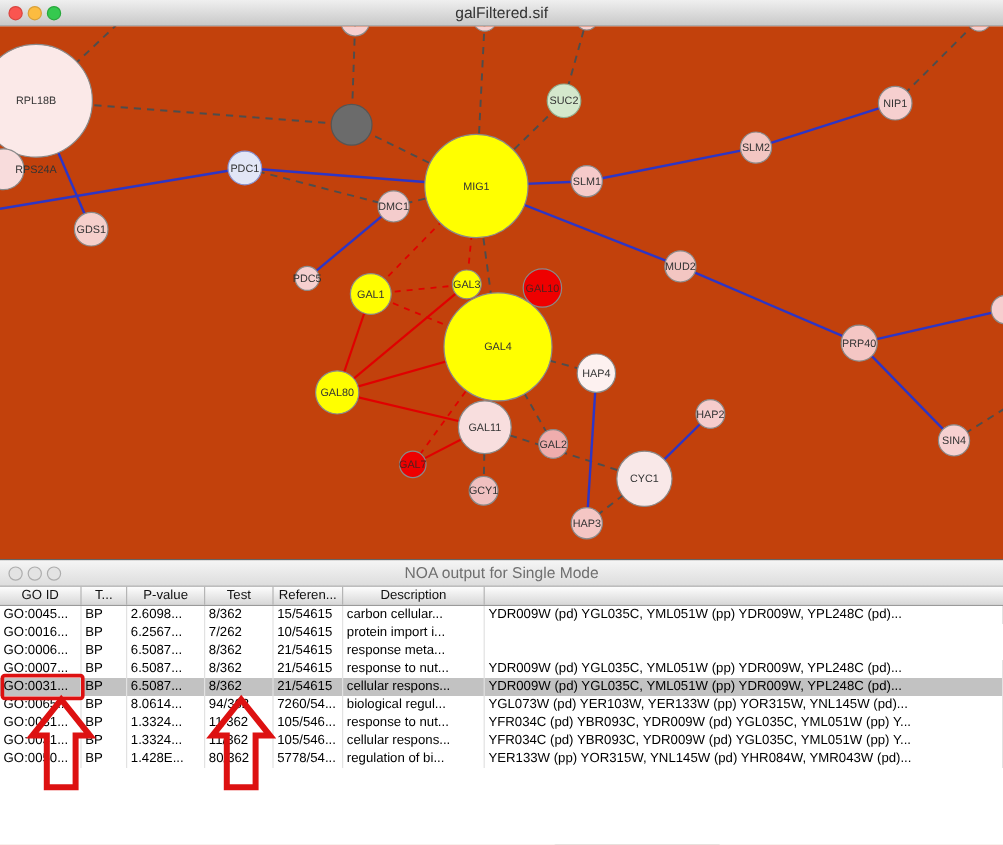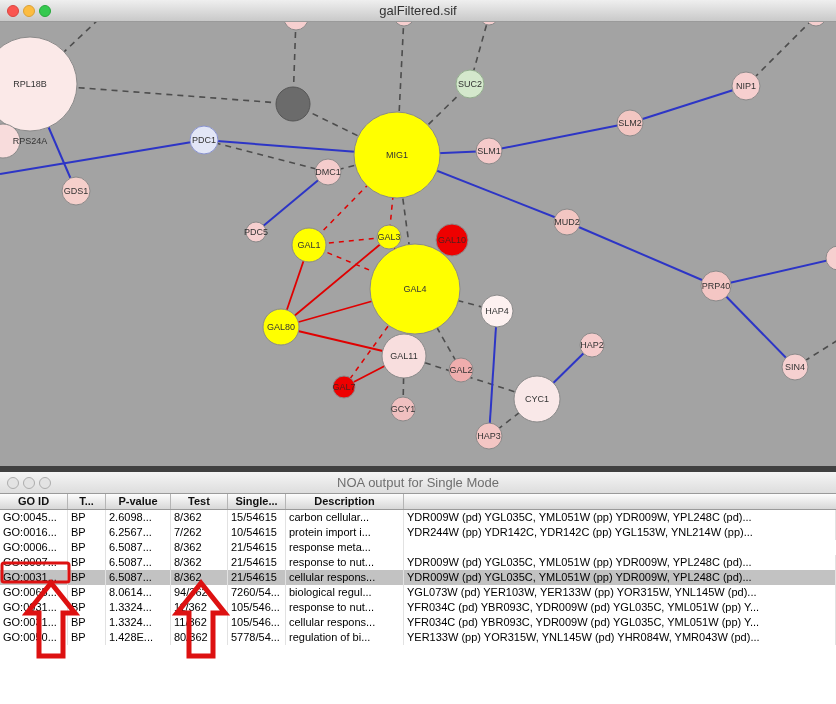--- a/index.html
+++ b/index.html
@@ -17,33 +17,33 @@
   }
   .titlebar.inactive{background:linear-gradient(#f5f5f5,#dddddd);color:#6f6f6f;}
   .lights{position:absolute;left:7px;top:5px;display:flex;gap:4px;}
   .light{width:12px;height:12px;border-radius:50%;box-sizing:border-box;}
   .light.red{background:#fa5550;border:1px solid #d94640;}
   .light.yellow{background:#fcbc40;border:1px solid #d9a038;}
   .light.green{background:#35c94f;border:1px solid #28a83c;}
   .light.gray{background:#e3e3e3;border:1px solid #adadad;}
   
   #top-window{position:absolute;top:0;left:0;width:836px;height:466px;}
-  #network-area{position:absolute;top:22px;left:0;width:836px;height:444px;background:#a3a3a3;}
+  #network-area{position:absolute;top:22px;left:0;width:836px;height:444px;background:#c2410c;}
   #net-svg text{font-family:"Liberation Sans",sans-serif;}
   
-  #bottom-window{position:absolute;top:466px;left:0;width:836px;height:238px;background:#fff;border-top:6px solid #404040;box-sizing:border-box;}
+  #bottom-window{position:absolute;top:466px;left:0;width:836px;height:238px;background:#fff;border-top:1px solid #404040;box-sizing:border-box;}
   #noa-header{
     position:absolute;top:22px;left:0;width:836px;height:16px;
     display:grid;grid-template-columns:68px 38px 65px 57px 58px 118px 1fr;
     background:linear-gradient(#fdfdfd,#d7d7d7);
     border-bottom:1px solid #9a9a9a;box-sizing:border-box;
   }
   .hcell{
     font-size:11px;line-height:15px;text-align:center;color:#111;
-    border-right:1px solid #b5b5b5;overflow:hidden;white-space:nowrap;font-weight:bold;
+    border-right:1px solid #b5b5b5;overflow:hidden;white-space:nowrap;
   }
   #noa-body{position:absolute;top:38px;left:0;width:836px;}
   .trow{
     display:grid;grid-template-columns:68px 38px 65px 57px 58px 118px 1fr;
     height:15px;background:#fff;
   }
   .trow.sel{background:#c2c2c2;}
   .tcell{
     font-size:11px;line-height:15px;color:#000;padding-left:3px;
     border-right:1px solid #e2e2e2;overflow:hidden;white-space:nowrap;box-sizing:border-box;
@@ -256,41 +256,40 @@
       <span class="light gray"></span>
       <span class="light gray"></span>
     </div>
     <span>NOA output for Single Mode</span>
   </div>
   <div id="noa-header">
       <div class="hcell">GO ID</div>
       <div class="hcell">T...</div>
       <div class="hcell">P-value</div>
       <div class="hcell">Test</div>
-      <div class="hcell">Single...</div>
+      <div class="hcell">Referen...</div>
       <div class="hcell">Description</div>
     </div>
   <div id="noa-body">
       <div class="trow">
         <div class="tcell">GO:0045...</div>
         <div class="tcell">BP</div>
         <div class="tcell">2.6098...</div>
         <div class="tcell">8/362</div>
         <div class="tcell">15/54615</div>
         <div class="tcell">carbon cellular...</div>
         <div class="tcell">YDR009W (pd) YGL035C, YML051W (pp) YDR009W, YPL248C (pd)...</div>
       </div>
       <div class="trow">
         <div class="tcell">GO:0016...</div>
         <div class="tcell">BP</div>
         <div class="tcell">6.2567...</div>
         <div class="tcell">7/262</div>
         <div class="tcell">10/54615</div>
         <div class="tcell">protein import i...</div>
-        <div class="tcell">YDR244W (pp) YDR142C, YDR142C (pp) YGL153W, YNL214W (pp)...</div>
       </div>
       <div class="trow">
         <div class="tcell">GO:0006...</div>
         <div class="tcell">BP</div>
         <div class="tcell">6.5087...</div>
         <div class="tcell">8/362</div>
         <div class="tcell">21/54615</div>
         <div class="tcell">response meta...</div>
       </div>
       <div class="trow">

